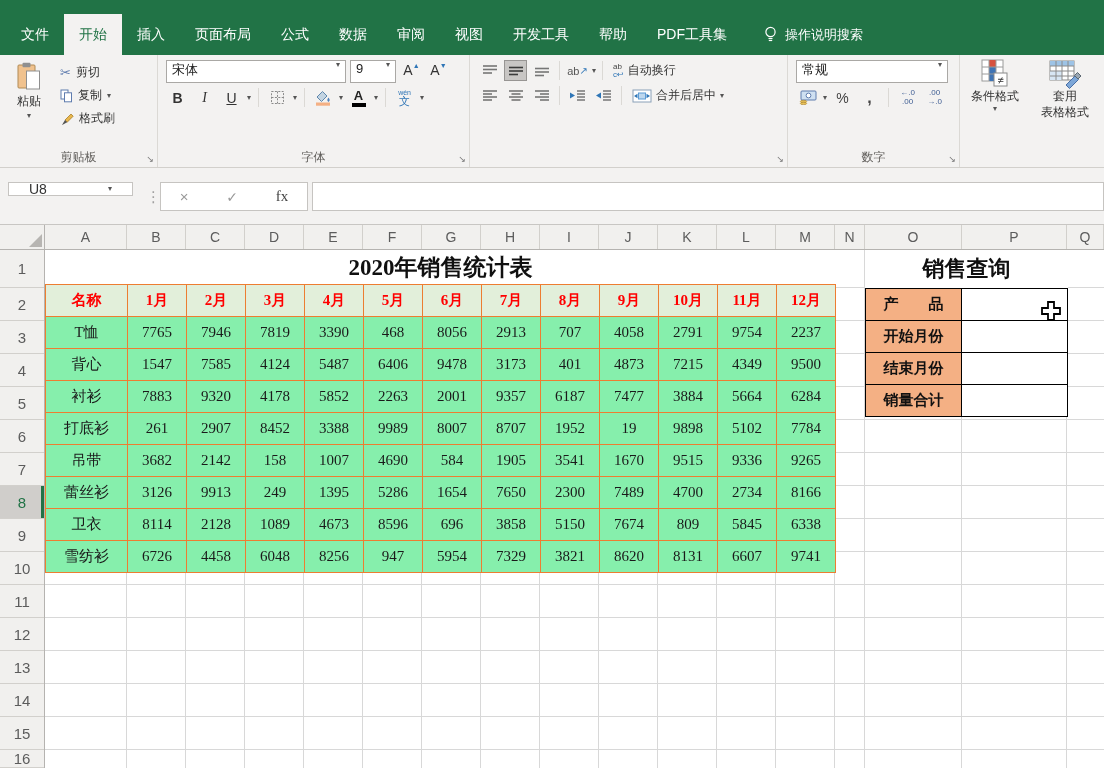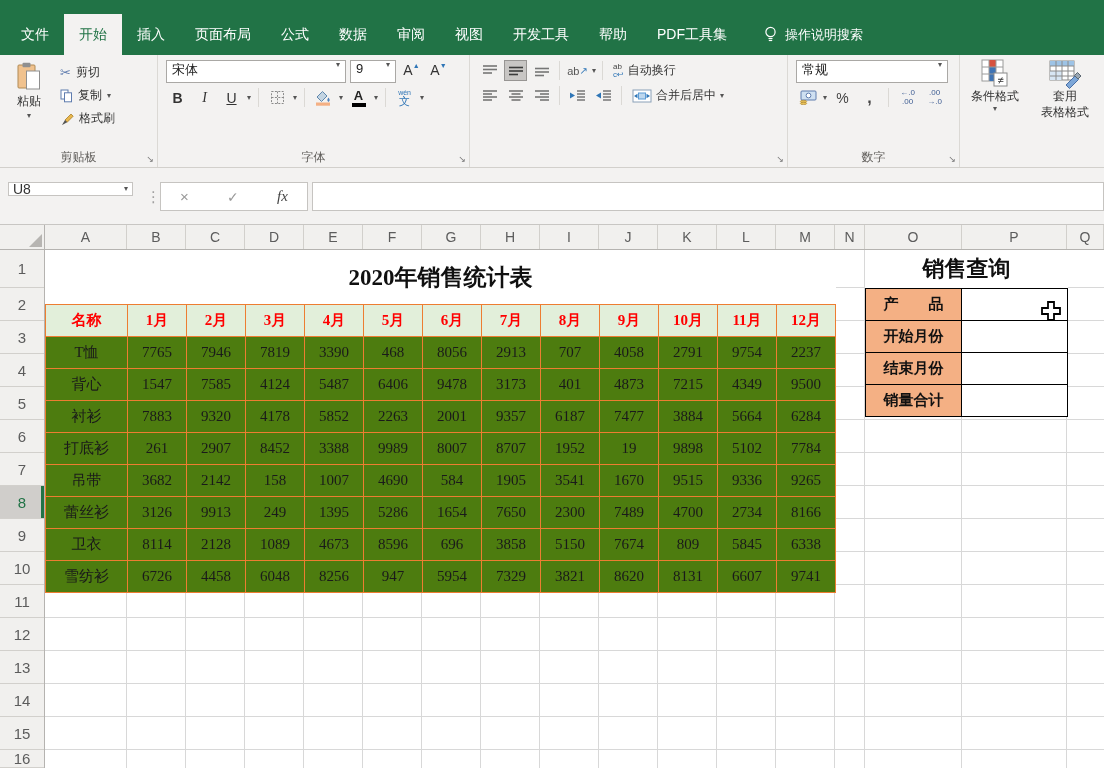--- a/index.html
+++ b/index.html
@@ -64,46 +64,46 @@
   .pct { font-size:14px; color:#444; }
   .comma { font-size:16px; font-weight:bold; color:#444; }
   .dec { display:flex; flex-direction:column; line-height:1.1; font-size:8px; color:#3f5e93; align-items:center; }
 
   
   .g-styles { flex:1; border-right:none; display:flex; align-items:flex-start; justify-content:flex-start; gap:4px; padding-top:4px; }
   .bigbtn { display:flex; flex-direction:column; align-items:center; font-size:12px; color:#333; line-height:1.3; padding:0 9px; text-align:center; }
 
   
   .formularow { position:absolute; left:0; top:168px; width:1104px; height:57px; background:#f3f2f1; border-bottom:1px solid #c8c6c3; }
-  .namebox { position:absolute; left:8px; top:14px; width:125px; height:14px; background:#fff; border:1px solid #c6c4c1; display:flex; align-items:center; padding:0 4px; font-size:14px; color:#333; }
+  .namebox { position:absolute; left:8px; top:14px; width:125px; height:14px; background:#fff; border:1px solid #c6c4c1; display:flex; align-items:center; padding:0 20px; font-size:14px; color:#333; }
   .namebox .caret { margin-left:auto; }
   .vdots { position:absolute; left:146px; top:20px; color:#a0a0a0; font-size:15px; }
   .fxbox { position:absolute; left:160px; top:14px; width:148px; height:29px; background:#fff; border:1px solid #c6c4c1; display:flex; align-items:center; justify-content:space-around; }
   .fx-x { color:#999; font-size:15px; }
   .fx-ck { color:#999; font-size:14px; }
-  .fx-fx { font-family:"Liberation Serif",serif; font-style:italic; font-size:15px; color:#444; }
+  .fx-fx { font-family:"Liberation Serif",serif; font-size:15px; color:#444; }
   .fbar { position:absolute; left:312px; top:14px; width:792px; height:29px; background:#fff; border:1px solid #c6c4c1; padding:0 6px; font-size:13px; display:flex; align-items:center; }
 
   
   .corner { position:absolute; left:0; top:225px; width:45px; height:25px; background:#f1f0ee; border-right:1px solid #b5b3b0; border-bottom:1px solid #b5b3b0; }
   .corner .tri { position:absolute; right:2px; bottom:2px; width:0; height:0; border-left:13px solid transparent; border-bottom:13px solid #b7b5b2; }
   .colhdrs { position:absolute; left:45px; top:225px; height:25px; display:flex; background:#f1f0ee; border-bottom:1px solid #b5b3b0; }
   .colh { height:100%; display:flex; align-items:center; justify-content:center; font-size:14px; color:#5c5c5c; border-right:1px solid #d2d0cc; }
   .rowhdrs { position:absolute; left:0; top:250px; width:45px; height:518px; background:#f1f0ee; border-right:1px solid #b5b3b0; }
   .rowh { display:flex; align-items:center; justify-content:center; font-size:15px; color:#5c5c5c; border-bottom:1px solid #d2d0cc; }
   .rowh.sel { background:#d0cecb; color:#217346; box-shadow:inset -3px 0 0 #217346; }
 
   
   .grid { position:absolute; left:45px; top:250px; width:1059px; height:518px; background:#fff; overflow:hidden; }
   .vline { position:absolute; top:0; bottom:0; width:1px; background:#d8d8d8; z-index:1; }
   .hline { position:absolute; left:0; right:0; height:1px; background:#d8d8d8; z-index:1; }
 
   .main-table { position:absolute; left:0; top:0; width:791px; z-index:2; }
-  .sheet-title { height:54px; background:#fff; display:flex; align-items:center; justify-content:center; font-family:"Liberation Serif","DejaVu Serif",serif; font-weight:bold; font-size:23px; color:#101010; }
-  table.sales { border-collapse:collapse; table-layout:fixed; width:791px; background:#4d7c0f; }
+  .sheet-title { height:34px; background:#fff; display:flex; align-items:center; justify-content:center; font-family:"Liberation Serif","DejaVu Serif",serif; font-weight:bold; font-size:23px; color:#101010; }
+  table.sales { border-collapse:collapse; table-layout:fixed; width:791px; background:#86efac; }
   table.sales td { border:1px solid #ED7D31; height:32px; text-align:center; vertical-align:middle; font-family:"Liberation Serif","DejaVu Serif",serif; font-size:15px; color:#1a1a1a; overflow:hidden; white-space:nowrap; }
   table.sales td.hdr { background:#E2EFDA; color:#FF0000; font-weight:bold; }
 
   .query { position:absolute; left:820px; top:0; width:203px; z-index:2; }
   .query-title { height:38px; background:#fff; display:flex; align-items:center; justify-content:center; font-family:"Liberation Serif","DejaVu Serif",serif; font-weight:bold; font-size:22px; color:#101010; }
   table.qt { border-collapse:collapse; table-layout:fixed; width:203px; }
   table.qt td { border:1px solid #000; height:32px; text-align:center; vertical-align:middle; font-family:"Liberation Serif","DejaVu Serif",serif; font-size:15px; color:#111; }
   table.qt td.lab { background:#F4B084; font-weight:bold; width:96px; }
   table.qt td.val { background:#fff; }
 

